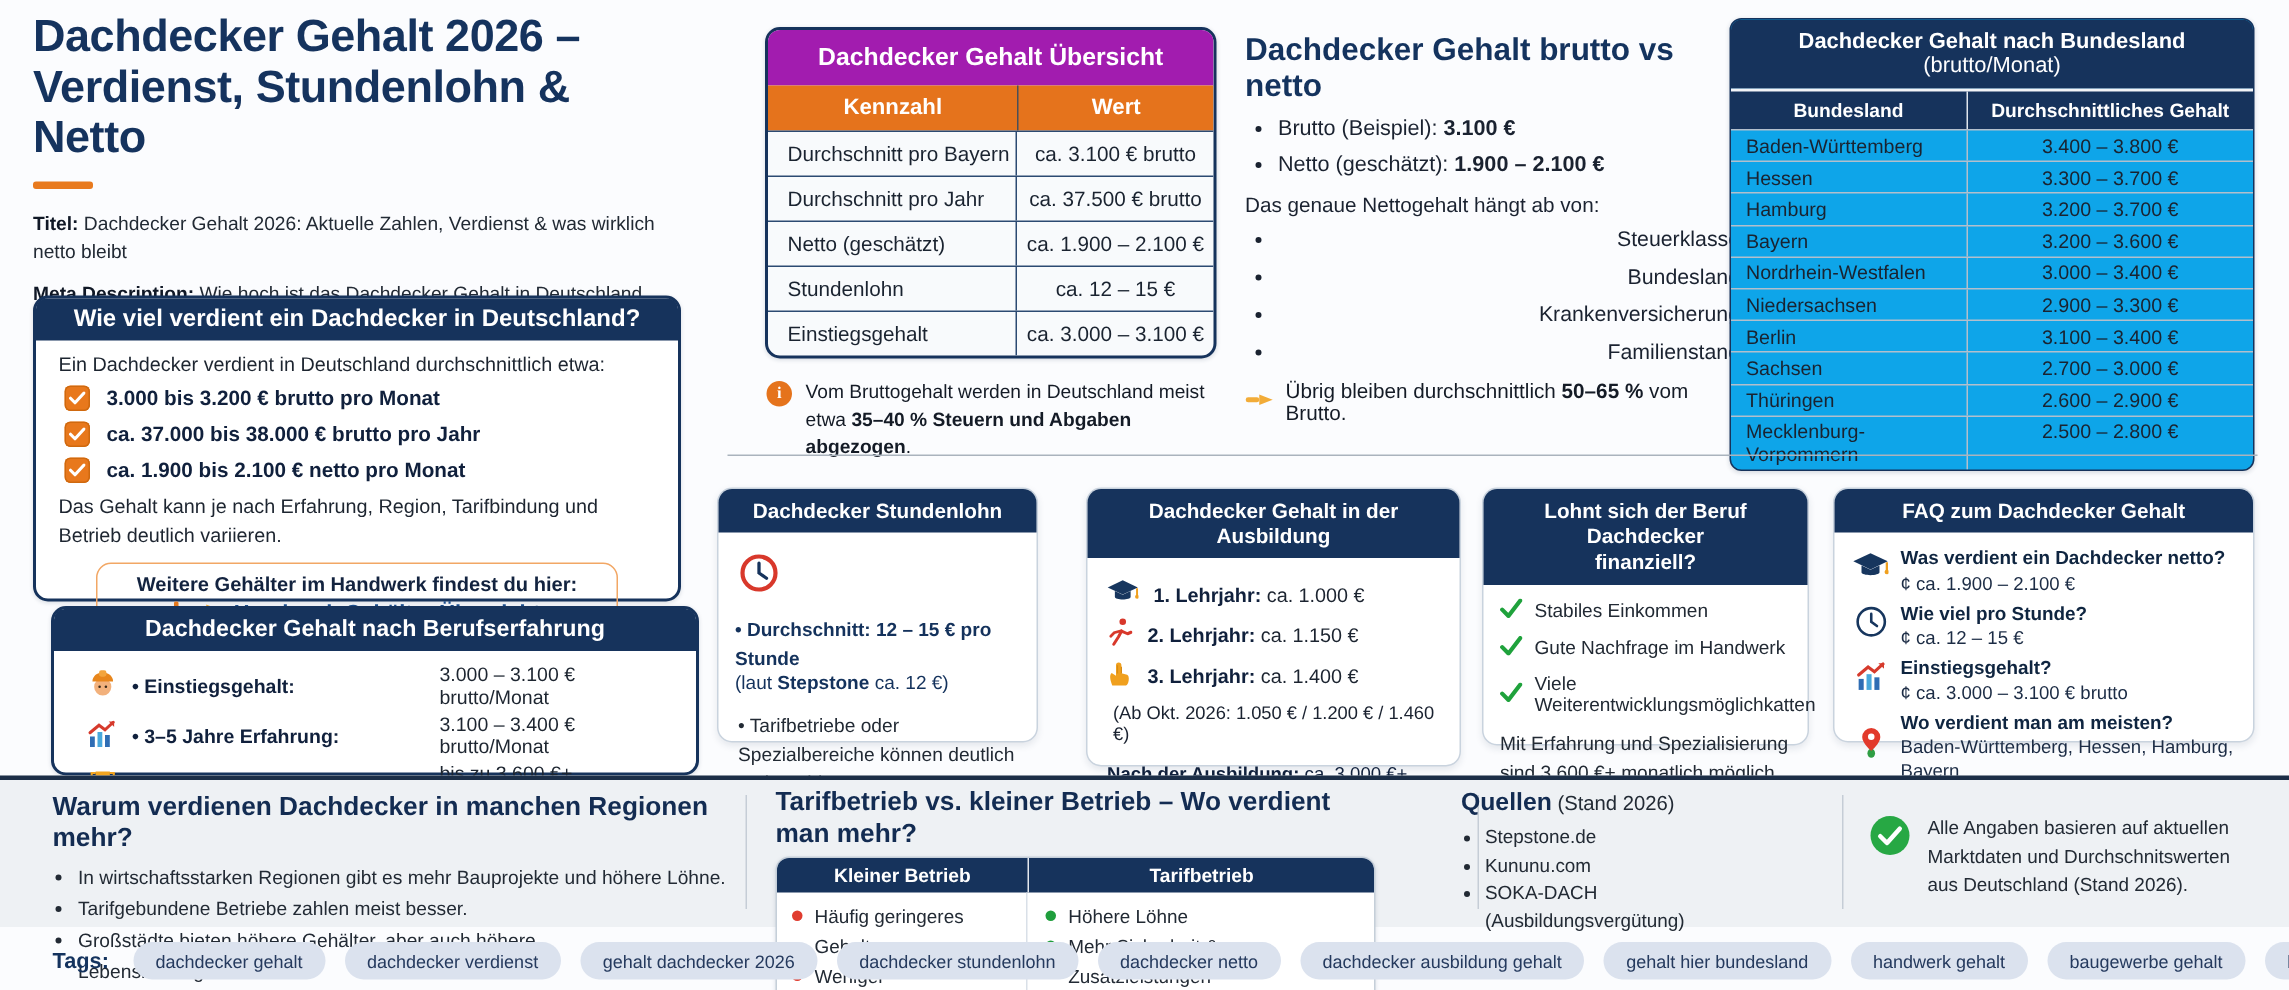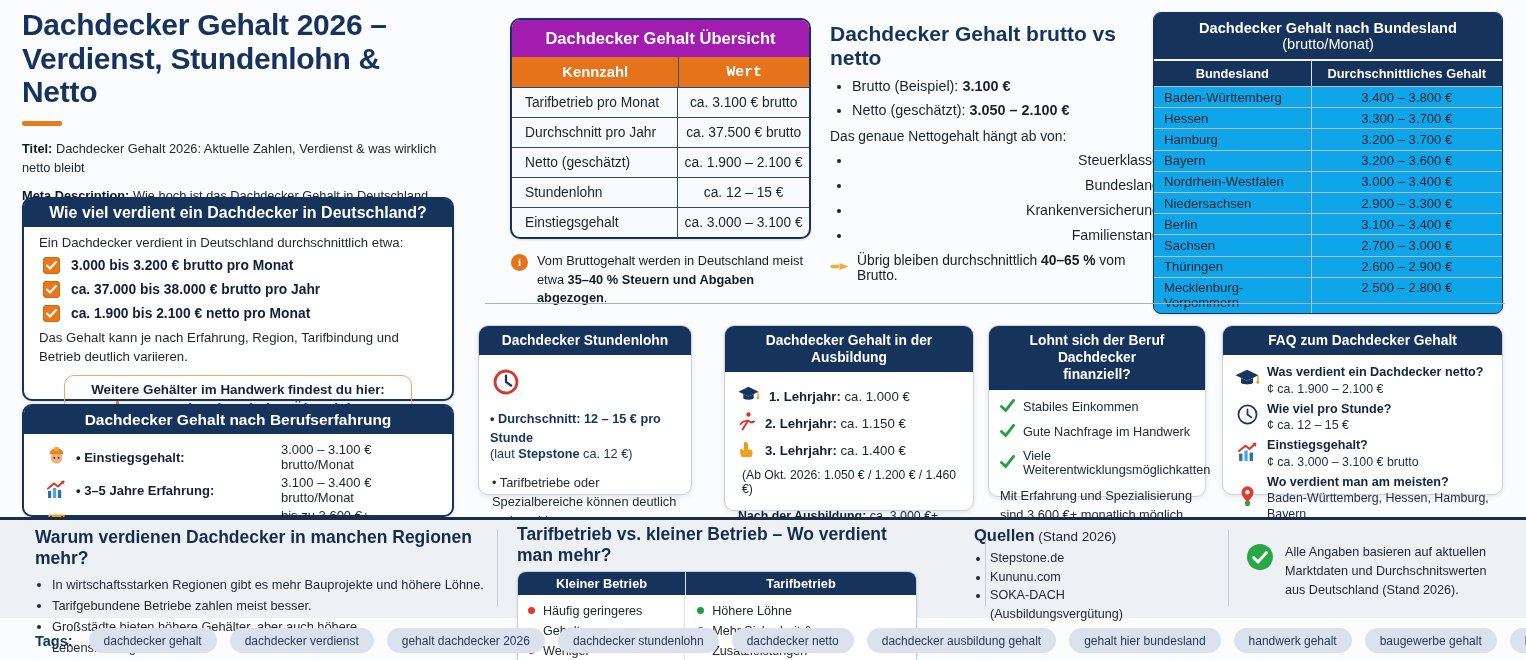--- a/index.html
+++ b/index.html
@@ -34,21 +34,21 @@
   .exp-row{display:grid;grid-template-columns:40px 205px auto;align-items:center;font-size:13px;margin:3px 0;}
   .exp-row .lab{font-weight:bold;color:#10203c;}
   .exp-row .val{color:#1d2530;}
   .exp-ic{justify-self:center;}
   .median-pill{background:#e8791c;color:#fff;font-weight:bold;font-size:13.4px;text-align:center;border-radius:8px;padding:4px 0;width:300px;margin:5px auto 0;box-shadow:0 1px 2px rgba(0,0,0,.25);}
   
   .ov-table{position:absolute;left:510px;top:18px;width:301px;border:2px solid #16335c;border-radius:10px;overflow:hidden;background:#f8fafc;box-sizing:border-box;box-shadow:0 1px 3px rgba(20,40,70,.15);}
   .ov-title{background:#a21caf;color:#fff;font-size:16.5px;font-weight:bold;text-align:center;padding:9px 0;}
   .ov-head{display:flex;background:#e5731c;color:#fff;font-weight:bold;font-size:14.8px;text-align:center;}
   .ov-head .c1{width:56%;padding:7px 0;border-right:1.5px solid #4a4f58;}
-  .ov-head .c2{flex:1;padding:7px 0;font-family:Liberation Mono, monospace;}
+  .ov-head .c2{flex:1;padding:7px 0;}
   .ov-row{display:flex;border-top:1.5px solid #2c4a72;font-size:13.8px;color:#1a2330;}
   .ov-row .c1{width:56%;padding:7px 0 7px 13px;border-right:1.5px solid #2c4a72;box-sizing:border-box;}
   .ov-row .c2{flex:1;text-align:center;padding:7px 2px;}
   .ov-note{position:absolute;left:511px;top:252px;width:316px;display:flex;gap:9px;font-size:12.8px;line-height:1.45;color:#141b26;}
   .info-icon{width:17px;height:17px;border-radius:50%;background:#e5731c;color:#fff;font-weight:bold;font-size:11px;display:flex;align-items:center;justify-content:center;flex:none;margin-top:2px;font-family:"Liberation Serif",serif;}
   
   .bn{position:absolute;left:830px;top:22px;width:330px;}
   .bn-h{font-size:21px;font-weight:bold;color:#14335e;margin:0 0 4px;}
   .bn ul{margin:8px 0 0 22px;padding:0;}
   .bn li{font-size:14.4px;margin:0 0 8px;color:#1a2230;}
@@ -174,21 +174,21 @@
         <span><svg width="19" height="13" viewBox="0 0 19 13">
               <path d="M0.5 6.5h9V3l9 3.5-9 3.5V6.5z" fill="#f2ac38"></path>
               <rect x="0.5" y="4.8" width="9" height="3.4" rx="1.6" fill="#f2ac38"></rect>
             </svg></span>
         <span class="link-text">Handwerk Gehälter Übersicht</span>
       </div>
     </div>
   </div>
 </div>
 
-<div class="panel" style="left:22px;top:404px;width:432px;height:113px;">
+<div class="panel" style="left:34px;top:404px;width:432px;height:113px;">
   <div class="panel-header p2-header">Dachdecker Gehalt nach Berufserfahrung</div>
   <div class="p2-body">
     <div class="exp-row">
       <span class="exp-ic"><svg width="21" height="21" viewBox="0 0 22 22">
             <circle cx="11" cy="13.5" r="6" fill="#f2b17c"></circle>
             <circle cx="8.8" cy="13.5" r="0.9" fill="#3a2a1a"></circle>
             <circle cx="13.2" cy="13.5" r="0.9" fill="#3a2a1a"></circle>
             <path d="M11 3.5c-4.2 0-7.2 2.8-7.2 6.2h14.4C18.2 6.3 15.2 3.5 11 3.5z" fill="#e8861c"></path>
             <rect x="8.4" y="2" width="5.2" height="4.4" rx="1.6" fill="#f3a43c"></rect>
           </svg></span>
@@ -221,21 +221,21 @@
   </div>
 </div>
 
 <div class="ov-table">
   <div class="ov-title">Dachdecker Gehalt Übersicht</div>
   <div class="ov-head">
     <div class="c1">Kennzahl</div>
     <div class="c2">Wert</div>
   </div>
   <div class="ov-row">
-      <div class="c1">Tarifbetrieb pro Monat</div>
+      <div class="c1">Durchschnitt pro Bayern</div>
       <div class="c2">ca. 3.100 € brutto</div>
     </div>
   <div class="ov-row">
       <div class="c1">Durchschnitt pro Jahr</div>
       <div class="c2">ca. 37.500 € brutto</div>
     </div>
   <div class="ov-row">
       <div class="c1">Netto (geschätzt)</div>
       <div class="c2">ca. 1.900 – 2.100 €</div>
     </div>
@@ -250,35 +250,35 @@
 </div>
 <div class="ov-note">
   <span class="info-icon">i</span>
   <span><span>Vom Bruttogehalt werden in Deutschland meist etwa </span><b>35–40 % Steuern und Abgaben abgezogen</b><span>.</span></span>
 </div>
 
 <div class="bn">
   <div class="bn-h">Dachdecker Gehalt brutto vs netto</div>
   <ul>
     <li><span>Brutto (Beispiel): </span><b>3.100 €</b></li>
-    <li><span>Netto (geschätzt): </span><b>3.050 – 2.100 €</b></li>
+    <li><span>Netto (geschätzt): </span><b>1.900 – 2.100 €</b></li>
   </ul>
   <div class="depends">Das genaue Nettogehalt hängt ab von:</div>
   <ul class="factors">
     <li>Steuerklasse</li>
     <li>Bundesland</li>
     <li>Krankenversicherung</li>
     <li>Familienstand</li>
   </ul>
   <div class="bn-note">
     <span><svg width="19" height="13" viewBox="0 0 19 13">
           <path d="M0.5 6.5h9V3l9 3.5-9 3.5V6.5z" fill="#f2ac38"></path>
           <rect x="0.5" y="4.8" width="9" height="3.4" rx="1.6" fill="#f2ac38"></rect>
         </svg></span>
-    <span><span>Übrig bleiben durchschnittlich </span><b>40–65 %</b><span> vom Brutto.</span></span>
+    <span><span>Übrig bleiben durchschnittlich </span><b>50–65 %</b><span> vom Brutto.</span></span>
   </div>
 </div>
 
 <div class="bl-table">
   <div class="bl-title"><b>Dachdecker Gehalt nach Bundesland</b><span> (brutto/Monat)</span></div>
   <div class="bl-head">
     <div class="c1">Bundesland</div>
     <div class="c2">Durchschnittliches Gehalt</div>
   </div>
   <div class="bl-row">

